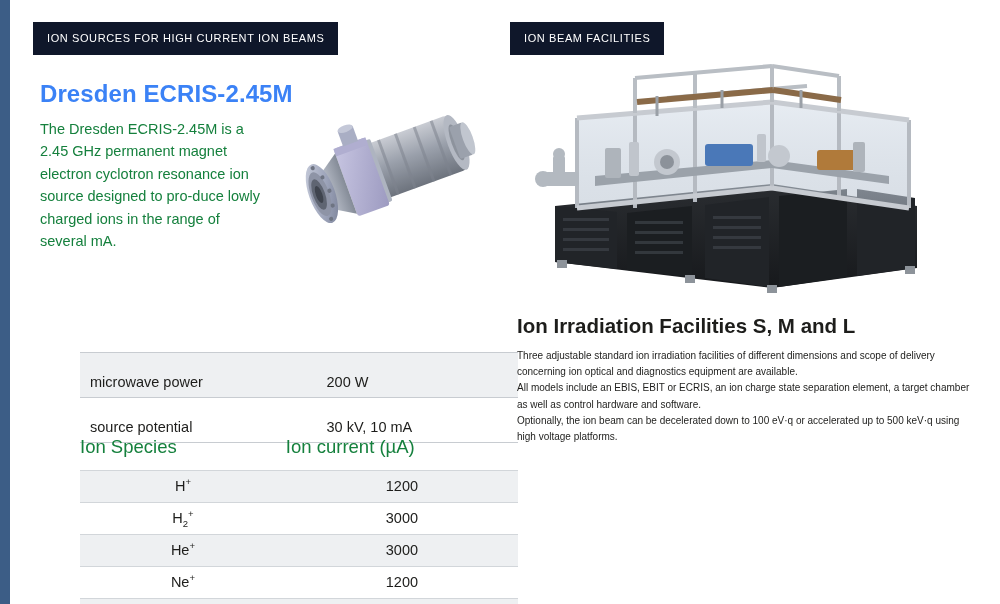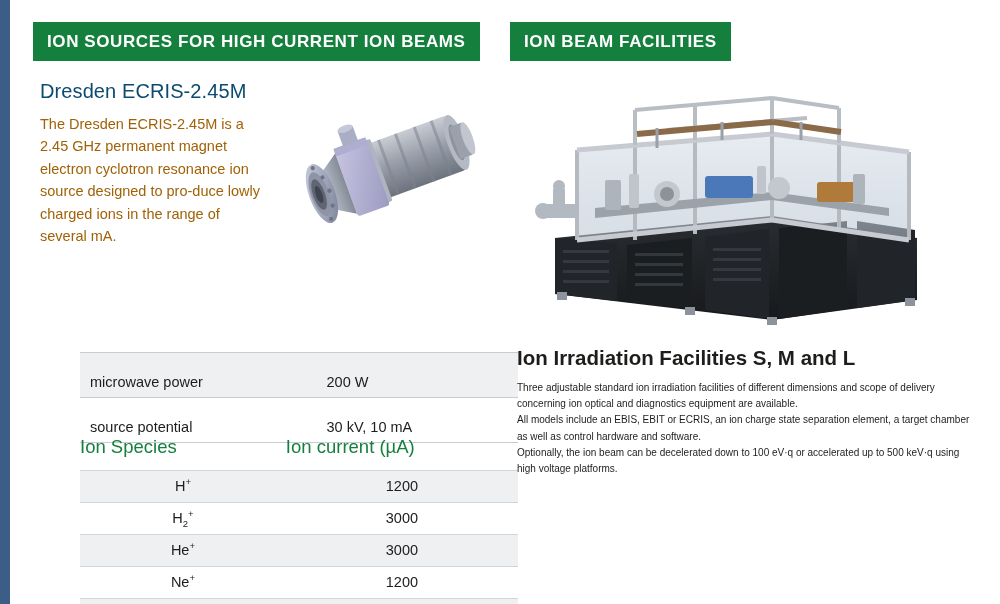--- a/index.html
+++ b/index.html
@@ -25,52 +25,52 @@
     position: absolute;
     left: 0;
     top: 0;
     width: 10px;
     height: 604px;
     background: #3c5d86;
   }
   
   .banner {
     position: absolute;
-    background: #15803d;
+    background: #0f172a;
     color: #ffffff;
-    font-weight: bold;
+    font-weight: normal;
     letter-spacing: 0.6px;
-    font-size: 17px;
+    font-size: 11px;
     line-height: 1;
     padding: 11px 14px 11px 14px;
     text-transform: uppercase;
     white-space: nowrap;
   }
   #banner-left { left: 33px; top: 22px; }
   #banner-right { left: 510px; top: 22px; }
 
   
   .col-left {
     position: absolute;
     left: 40px;
     top: 80px;
     width: 440px;
   }
   h2.title {
-    font-size: 20px;
-    font-weight: normal;
+    font-size: 24px;
+    font-weight: bold;
     margin: 0 0 10px 0;
-    color: #0c4a6e;
+    color: #3b82f6;
     letter-spacing: 0.1px;
   }
   .intro {
     width: 222px;
     font-size: 14.5px;
     line-height: 1.55;
-    color: #a16207;
+    color: #15803d;
     margin: 0;
   }
   
   .ecris-img {
     position: absolute;
     left: 245px;
     top: 18px;
     width: 210px;
     height: 150px;
   }
@@ -117,21 +117,21 @@
     border-bottom: 1px solid #d2d6da;
   }
   .species-table tbody tr:nth-child(odd) td { background: #eef0f2; }
   .species-table tbody tr:nth-child(even) td { background: #ffffff; }
   sup, sub { font-size: 9.5px; line-height: 0; }
 
   
   .col-right {
     position: absolute;
     left: 517px;
-    top: 88px;
+    top: 56px;
     width: 455px;
   }
   .facility-img {
     position: relative;
     width: 440px;
     height: 250px;
     margin: 0 0 4px 0;
   }
   h2.title-right {
     font-size: 20.5px;

